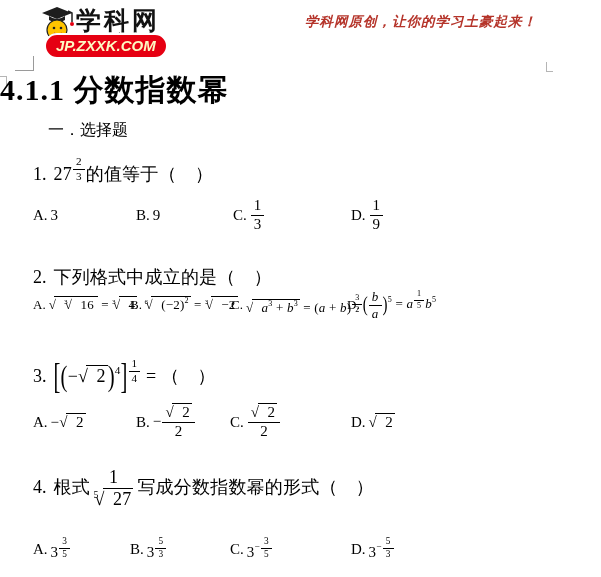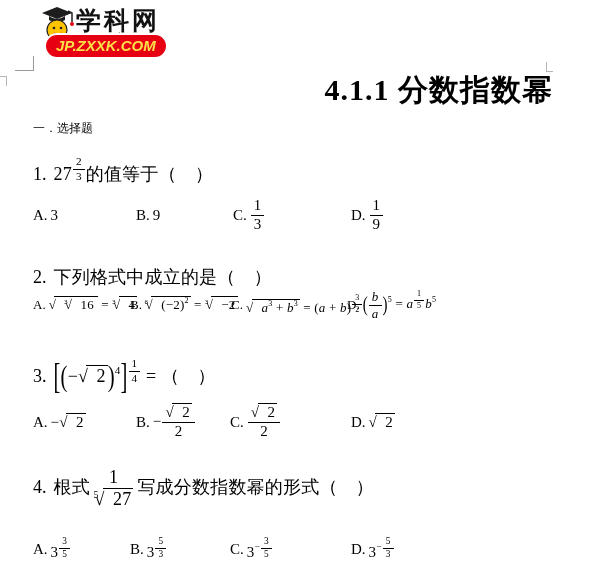--- a/index.html
+++ b/index.html
@@ -7,38 +7,38 @@
   .page{position:relative;width:553px;height:577px;background:#fff;overflow:hidden;
         font-family:"Liberation Serif","DejaVu Serif",serif;color:#000;}
 
   
   .logo{position:absolute;left:38px;top:3px;width:130px;height:54px;}
   .mascot{position:absolute;left:0;top:0;}
   .brand{position:absolute;left:38px;top:1px;font-size:25px;font-weight:bold;letter-spacing:3px;
          font-family:"Liberation Sans","DejaVu Sans",sans-serif;color:#111;white-space:nowrap;}
   .site{position:absolute;left:42px;top:28px;font-size:7px;letter-spacing:1.6px;color:#666;
         font-family:"Liberation Sans",sans-serif;white-space:nowrap;}
-  .jpbadge{position:absolute;left:6px;top:30px;background:var(--red);color:#fde047;
+  .jpbadge{position:absolute;left:6px;top:30px;background:var(--red);color:#fef9c3;
            font-family:"Liberation Sans",sans-serif;font-weight:bold;font-style:italic;
            font-size:15px;padding:2px 10px 3px;border-radius:13px;border:2px solid #fff;white-space:nowrap;}
   .slogan{position:absolute;right:16px;top:13px;color:#b5342a;font-weight:bold;font-style:italic;
           font-size:13.5px;letter-spacing:1px;white-space:nowrap;}
   .promo{position:absolute;right:34px;top:32px;background:var(--red);color:#fff;
          font-family:"Liberation Sans",sans-serif;font-weight:bold;font-size:13px;
          padding:3px 11px 4px;border-radius:12px;letter-spacing:1px;white-space:nowrap;}
   .mark{position:absolute;width:18px;height:14px;}
   .mark-l{left:15px;top:56px;border-right:1px solid #9a9a9a;border-bottom:1px solid #9a9a9a;}
   .mark-r{left:568px;top:56px;border-left:1px solid #9a9a9a;border-bottom:1px solid #9a9a9a;}
   .tick-l{position:absolute;left:0;top:76px;width:6px;height:9px;border-top:1px solid #b5b5b5;border-right:1px solid #b5b5b5;}
   .tick-r{position:absolute;right:0;top:62px;width:6px;height:9px;border-bottom:1px solid #b5b5b5;border-left:1px solid #b5b5b5;}
 
   
-  .title{position:absolute;left:0;top:70px;width:100%;margin:0;text-align:right;
+  .title{position:absolute;left:0;top:70px;width:100%;margin:0;text-align:left;
          font-size:30px;font-weight:bold;letter-spacing:1px;}
-  .section{position:absolute;left:33px;top:120px;font-size:12px;text-align:right;}
+  .section{position:absolute;left:48px;top:120px;font-size:16px;text-align:right;}
   .stem{position:absolute;left:33px;font-size:18px;white-space:nowrap;line-height:22px;}
   .qnum{margin-right:7px;}
   .opts{position:absolute;left:33px;width:552px;font-size:15px;}
   .opts.q2row{font-size:13px;}
   .opt{position:absolute;top:0;height:100%;display:inline-flex;align-items:center;white-space:nowrap;}
   .olabel{margin-right:3px;}
 
   
   .m{letter-spacing:0.2px;}
   .frac{display:inline-flex;flex-direction:column;align-items:center;vertical-align:middle;
@@ -69,20 +69,21 @@
       <circle cx="19" cy="27" r="10" fill="#ffc400" stroke="#222" stroke-width="1.2"></circle>
       <circle cx="16" cy="25" r="1.3" fill="#222"></circle>
       <circle cx="23" cy="25" r="1.3" fill="#222"></circle>
       <path d="M16 30 Q20 33 24 30" stroke="#a33" stroke-width="1.4" fill="none"></path>
       <path d="M12 37 Q19 41 26 37 L28 45 L10 45 Z" fill="#333"></path>
     </svg>
     <div class="brand">学科网</div>
     <div class="site">www.zxxk.com</div>
     <div class="jpbadge">JP.ZXXK.COM</div>
   </div>
+  <div class="slogan">学科网原创，让你的学习土豪起来！</div>
 
   <div class="mark mark-l"></div>
   <div class="mark mark-r"></div>
   <div class="tick-l"></div>
   <div class="tick-r"></div>
 
   <h1 class="title">4.1.1 分数指数幂</h1>
   <div class="section">一．选择题</div>
 
   <div class="stem" style="top:156px">

